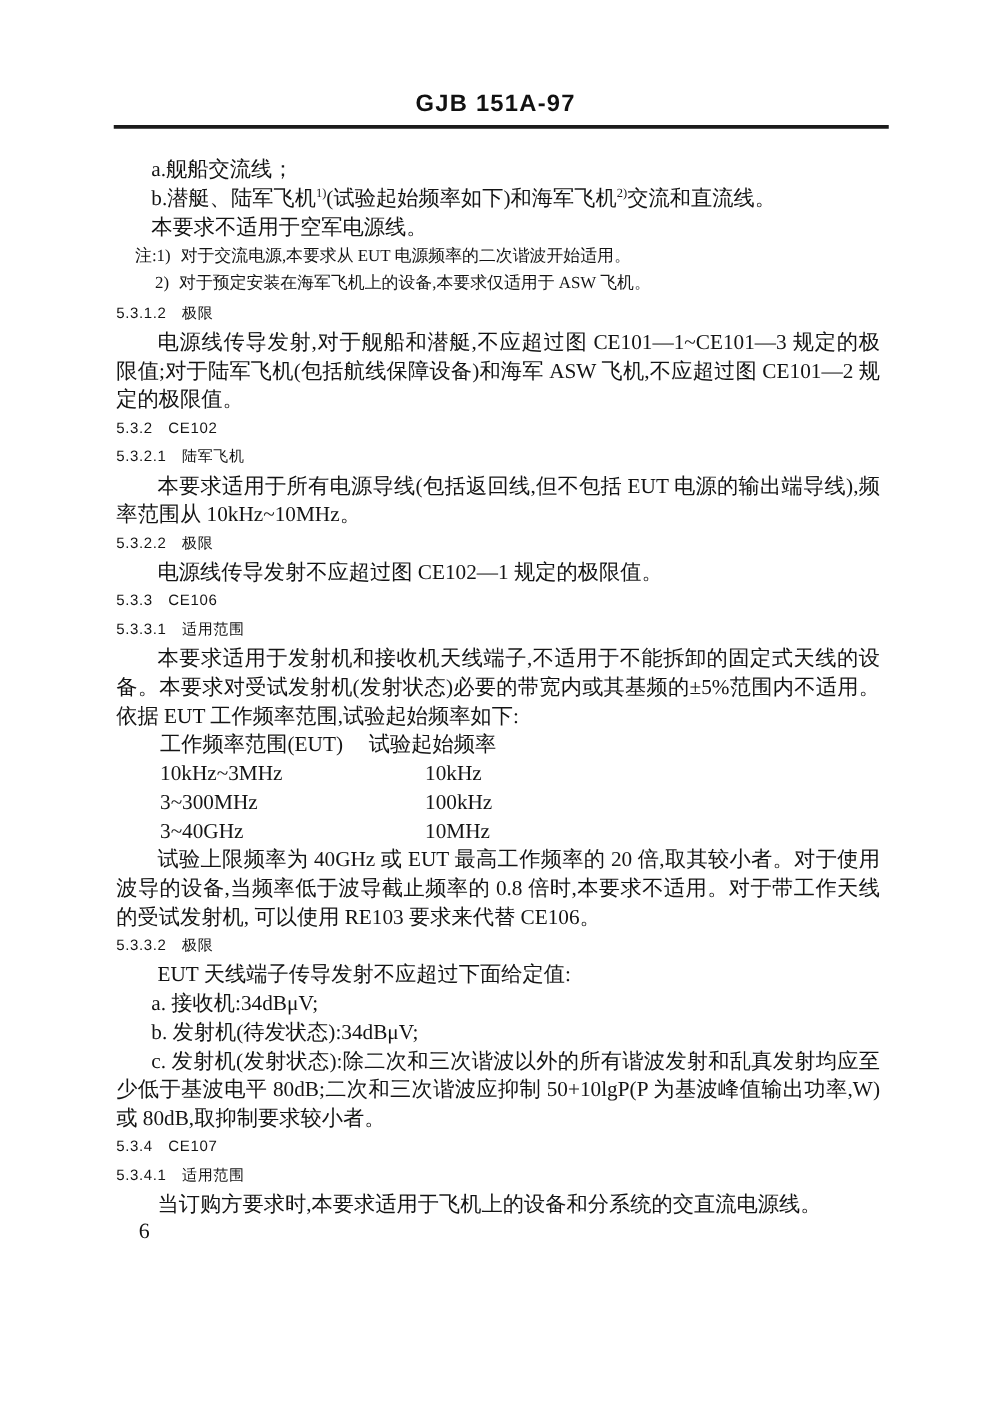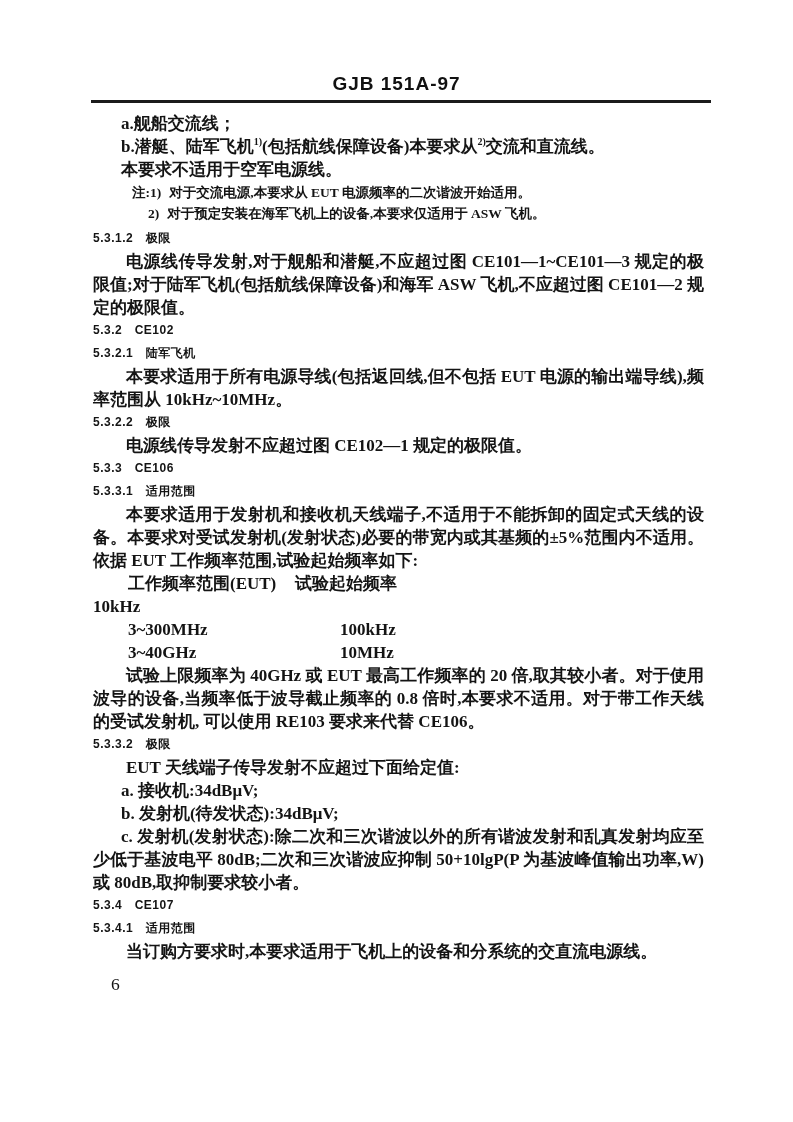--- a/index.html
+++ b/index.html
@@ -28,27 +28,26 @@
   .header-rule {
     position: absolute;
     top: 100px;
     left: 91px;
     width: 620px;
     height: 3px;
     background: #1b1b1b;
   }
   .content {
     position: absolute;
-    top: 112px;
+    top: 124px;
     left: 93px;
     width: 611px;
     font-size: 17px;
     line-height: 23px;
     text-align: justify;
-    font-weight: bold;
   }
   .content p { margin: 0; }
   .li  { text-indent: 28px; }
   .ind { text-indent: 33px; }
   .heading {
     font-family: "Liberation Sans", "DejaVu Sans", sans-serif;
     font-size: 12px;
     letter-spacing: 0.5px;
     text-align: left;
   }
@@ -57,21 +56,21 @@
     line-height: 0;
     vertical-align: super;
   }
   .notes {
     margin: 1px 0 3px 0;
     font-size: 13.5px;
     line-height: 21px;
     text-align: left;
   }
   .note { display: flex; padding-left: 15px; }
-  .note .nl { flex: none; margin-left: 24px; }
+  .note .nl { flex: none; }
   .note .nt { padding-left: 8px; }
   .note.n2 .nl { padding-left: 16px; }
   .freq-table { text-align: left; }
   .t-row { display: flex; }
   .t-c1 { flex: none; padding-left: 35px; width: 247px; }
   .t-head .t-c1 { width: 202px; }
   .t-c2 { flex: none; }
   .page-number {
     position: absolute;
     top: 974px;
@@ -85,21 +84,21 @@
 
 <div class="page">
 
   <div class="doc-title">GJB 151A-97</div>
   <div class="header-rule"></div>
 
   <div class="content">
 
     <p class="li">a.舰船交流线；</p>
 
-    <p class="li"><span>b.潜艇、陆军飞机</span><sup>1)</sup><span>(包括航线保障设备)本要求从</span><sup>2)</sup><span>交流和直流线。</span></p>
+    <p class="li"><span>b.潜艇、陆军飞机</span><sup>1)</sup><span>(试验起始频率如下)和海军飞机</span><sup>2)</sup><span>交流和直流线。</span></p>
 
     <p class="li">本要求不适用于空军电源线。</p>
 
     <div class="notes">
       <div class="note n1">
         <span class="nl">注:1)</span>
         <span class="nt">对于交流电源,本要求从 EUT 电源频率的二次谐波开始适用。</span>
       </div>
       <div class="note n2">
         <span class="nl">2)</span>
@@ -120,20 +119,21 @@
     <p class="heading">5.3.3　CE106</p>
     <p class="heading">5.3.3.1　适用范围</p>
     <p class="ind">本要求适用于发射机和接收机天线端子,不适用于不能拆卸的固定式天线的设备。本要求对受试发射机(发射状态)必要的带宽内或其基频的±5%范围内不适用。依据 EUT 工作频率范围,试验起始频率如下:</p>
 
     <div class="freq-table">
       <div class="t-row t-head">
         <span class="t-c1">工作频率范围(EUT)</span>
         <span class="t-c2">试验起始频率</span>
       </div>
       <div class="t-row">
+        <span class="t-c1">10kHz~3MHz</span>
         <span class="t-c2">10kHz</span>
       </div>
       <div class="t-row">
         <span class="t-c1">3~300MHz</span>
         <span class="t-c2">100kHz</span>
       </div>
       <div class="t-row">
         <span class="t-c1">3~40GHz</span>
         <span class="t-c2">10MHz</span>
       </div>

